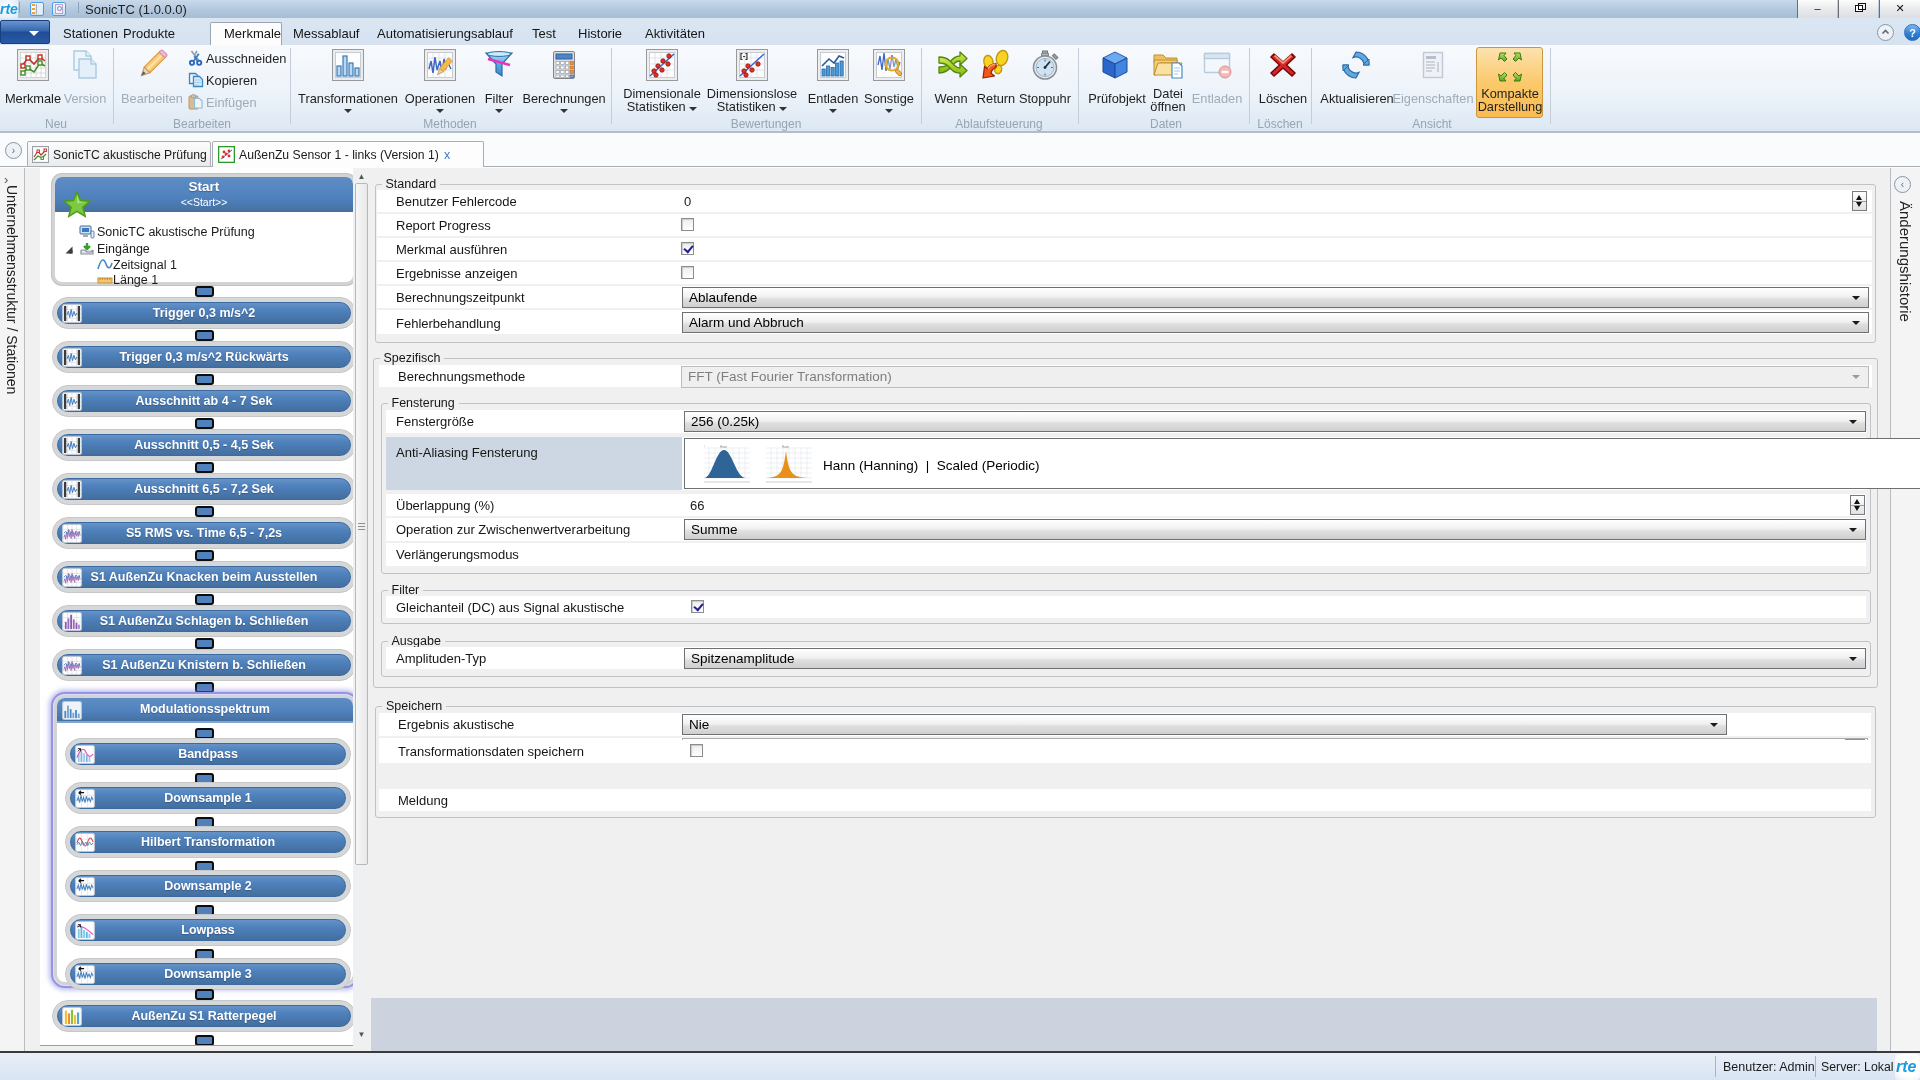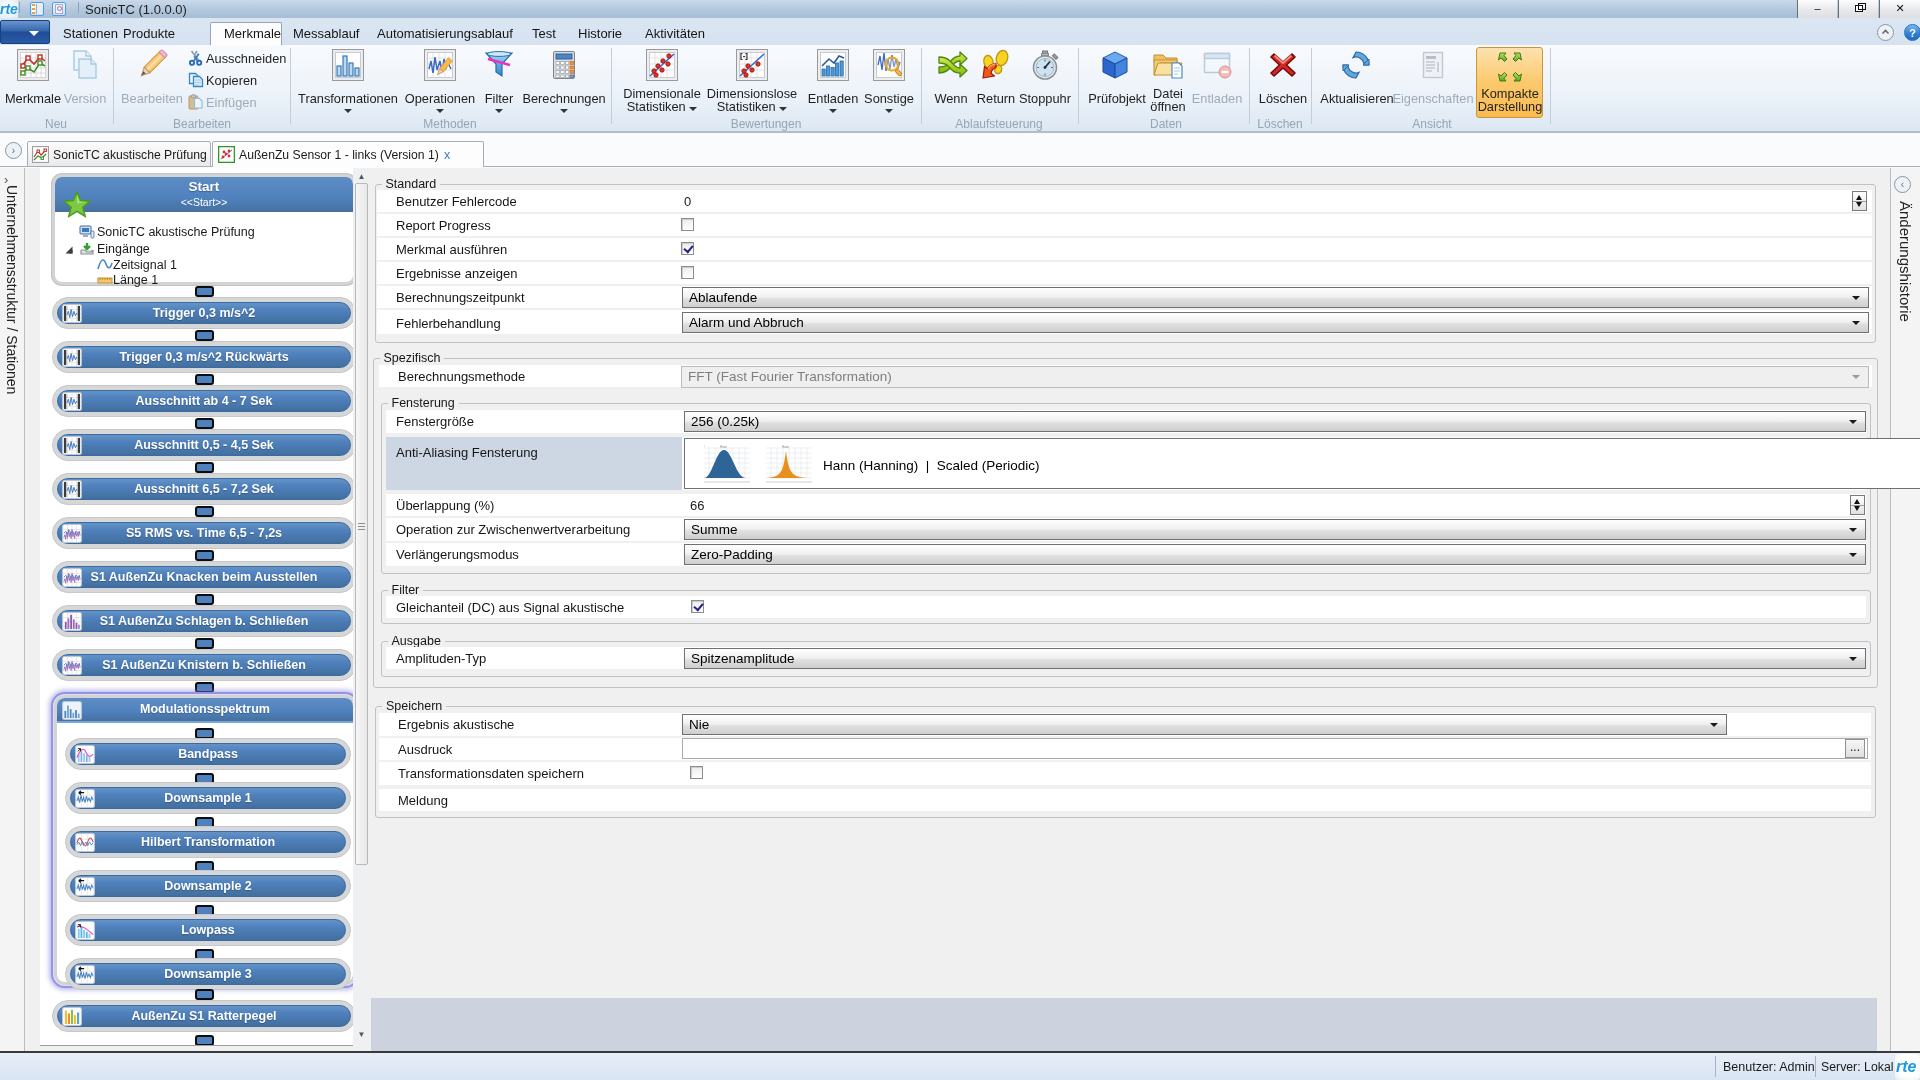--- a/index.html
+++ b/index.html
@@ -774,21 +774,20 @@
       <span class="sup"></span>
       <span class="sdn"></span>
     </div>
   <div class="frow" style="left:15px;top:350px;width:1480px;height:23px">
       <span class="flabel" style="left:10px">Operation zur Zwischenwertverarbeitung</span>
     </div>
   <div class="dd" style="left:313px;top:351px;width:1182px;height:21px">Summe</div>
   <div class="frow" style="left:15px;top:375px;width:1480px;height:23px">
       <span class="flabel" style="left:10px">Verlängerungsmodus</span>
     </div>
-  <div class="dd" style="left:313px;top:376px;width:1182px;height:21px">Zero-Padding</div>
 
   <div class="grp abs" style="left:9.5px;top:422px;width:1490px;height:34px">
       <span class="grplabel">Filter</span>
     </div>
   <div class="frow" style="left:15px;top:427.5px;width:1480px;height:22px">
       <span class="flabel" style="left:10px">Gleichanteil (DC) aus Signal akustische</span>
       <span class="cb chk" style="left:304.5px;top:4px"></span>
     </div>
 
   <div class="grp abs" style="left:9.5px;top:473px;width:1490px;height:35.5px">
@@ -804,21 +803,21 @@
     </div>
   <div class="frow" style="left:8px;top:545px;width:1492px;height:22.5px">
       <span class="flabel">Ergebnis akustische</span>
     </div>
   <div class="dd" style="left:311px;top:545.5px;width:1045px;height:21px">Nie</div>
   <div class="frow" style="left:8px;top:569.5px;width:1492px;height:22px">
       <span class="flabel">Ausdruck</span>
     </div>
   <div class="abs" style="left:311px;top:570px;width:1186px;height:21px;background:#fff;border:1px solid #ababab"></div>
   <div class="abs" style="left:1474px;top:571px;width:20px;height:19px;background:linear-gradient(#f6f6f6,#e0e0e0);border:1px solid #8e9194;text-align:center;line-height:14px;font-size:12px">...</div>
-  <div class="frow" style="left:8px;top:594px;width:1492px;height:22.5px">
+  <div class="frow" style="left:8px;top:572px;width:1492px;height:22.5px">
       <span class="flabel">Transformationsdaten speichern</span>
       <span class="cb" style="left:311px;top:4px"></span>
     </div>
   <div class="frow" style="left:8px;top:620.5px;width:1492px;height:22.5px">
       <span class="flabel">Meldung</span>
     </div>
 </div>
 <div id="botband" class="abs"></div>
 <div id="statusline" class="abs"></div>
 <div id="statusbar" class="abs">

